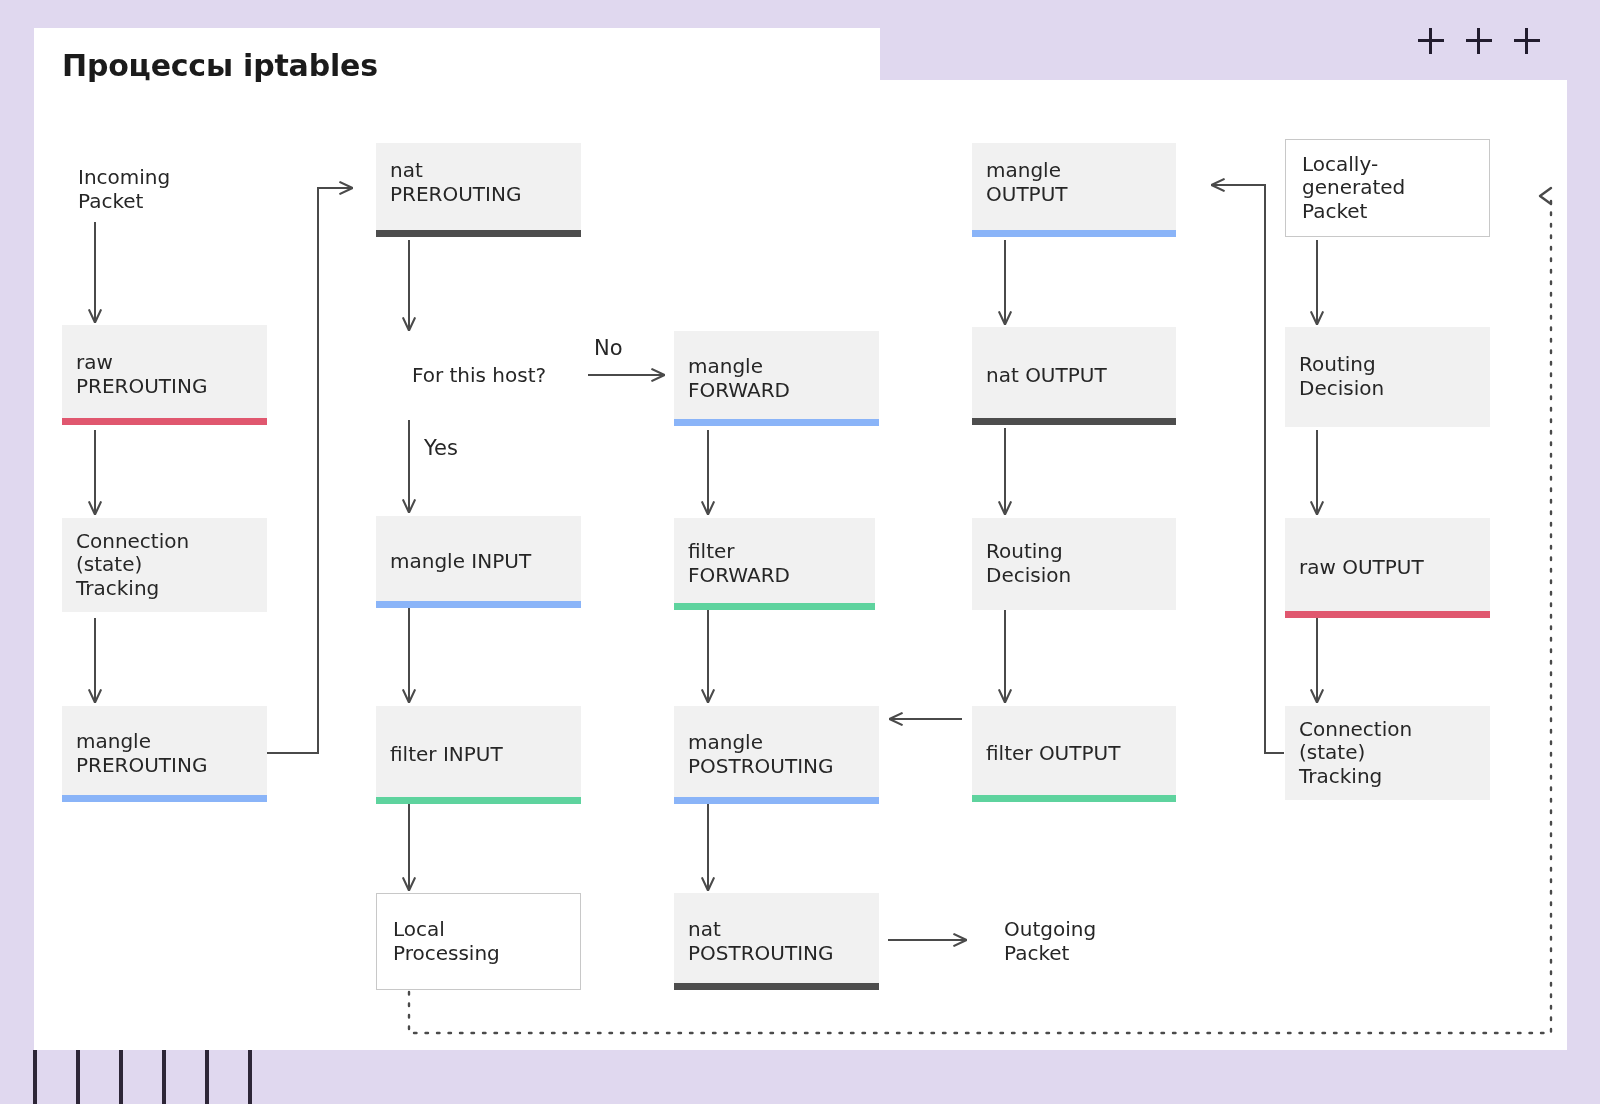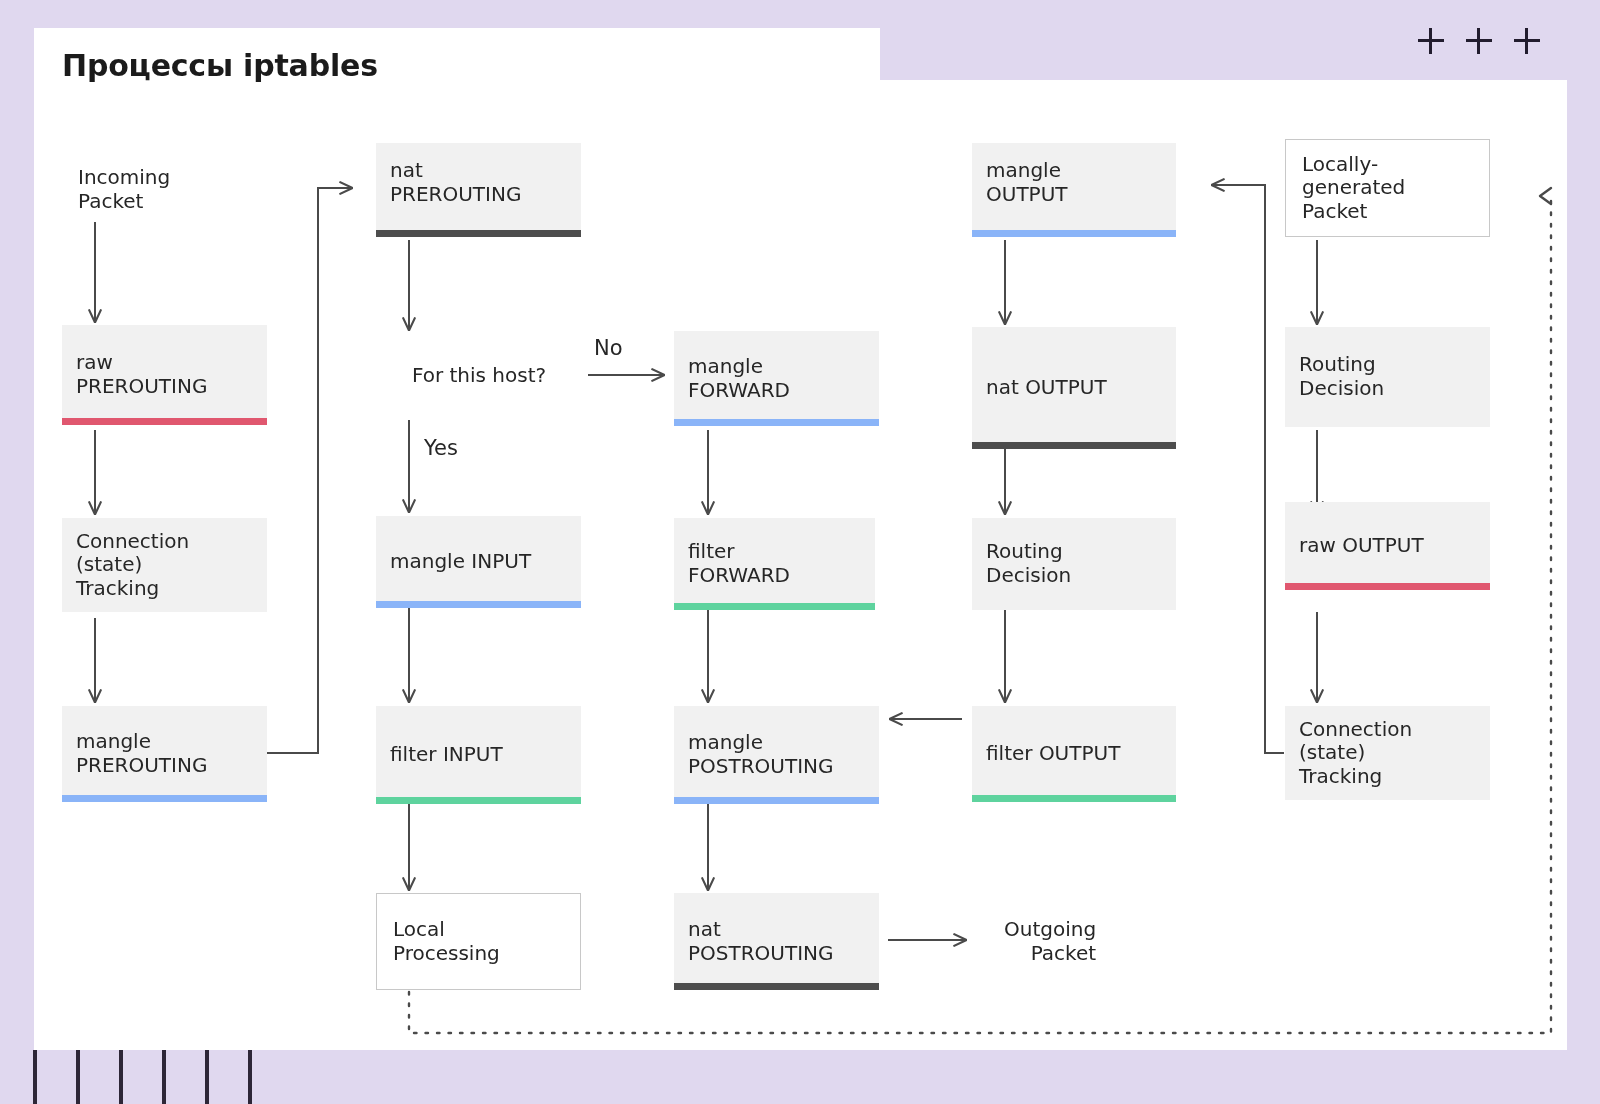--- a/index.html
+++ b/index.html
@@ -194,30 +194,30 @@
 POSTROUTING</div>
     <div class="accent" style="background:#8ab4f8;"></div>
   </div>
 
   <div class="node" style="left:674px;top:893px;width:205px;height:97px;">
     <div class="body">nat
 POSTROUTING</div>
     <div class="accent" style="background:#4d4d4d;"></div>
   </div>
 
-  <div class="ptext" style="left:1004px;top:918px;text-align:right;">Outgoing
+  <div class="ptext" style="left:1004px;top:918px;">Outgoing
 Packet</div>
 
   <div class="node" style="left:972px;top:143px;width:204px;height:94px;">
     <div class="body" style="align-items:flex-start;padding-top:16px;">mangle
 OUTPUT</div>
     <div class="accent" style="background:#8ab4f8;"></div>
   </div>
 
-  <div class="node" style="left:972px;top:327px;width:204px;height:122px;">
+  <div class="node" style="left:972px;top:327px;width:204px;height:98px;">
     <div class="body">nat OUTPUT</div>
     <div class="accent" style="background:#4d4d4d;"></div>
   </div>
 
   <div class="node" style="left:972px;top:518px;width:204px;height:92px;">
     <div class="body">Routing
 Decision</div>
   </div>
 
   <div class="node" style="left:972px;top:706px;width:204px;height:96px;">
@@ -229,21 +229,21 @@
     <div class="body">Locally-
 generated
 Packet</div>
   </div>
 
   <div class="node" style="left:1285px;top:327px;width:205px;height:100px;">
     <div class="body">Routing
 Decision</div>
   </div>
 
-  <div class="node" style="left:1285px;top:502px;width:205px;height:88px;">
+  <div class="node" style="left:1285px;top:518px;width:205px;height:100px;">
     <div class="body">raw OUTPUT</div>
     <div class="accent" style="background:#e0576f;"></div>
   </div>
 
   <div class="node" style="left:1285px;top:706px;width:205px;height:94px;">
     <div class="body">Connection
 (state)
 Tracking</div>
   </div>
 

